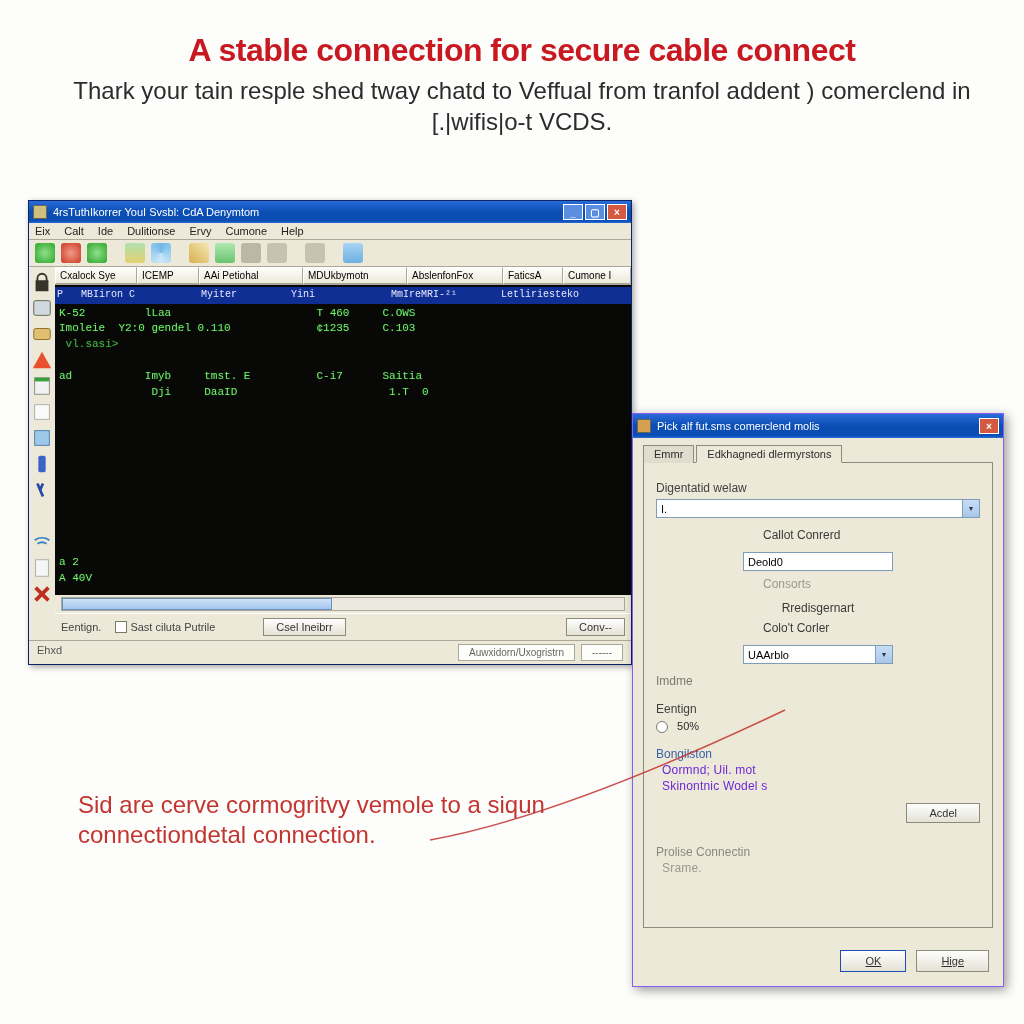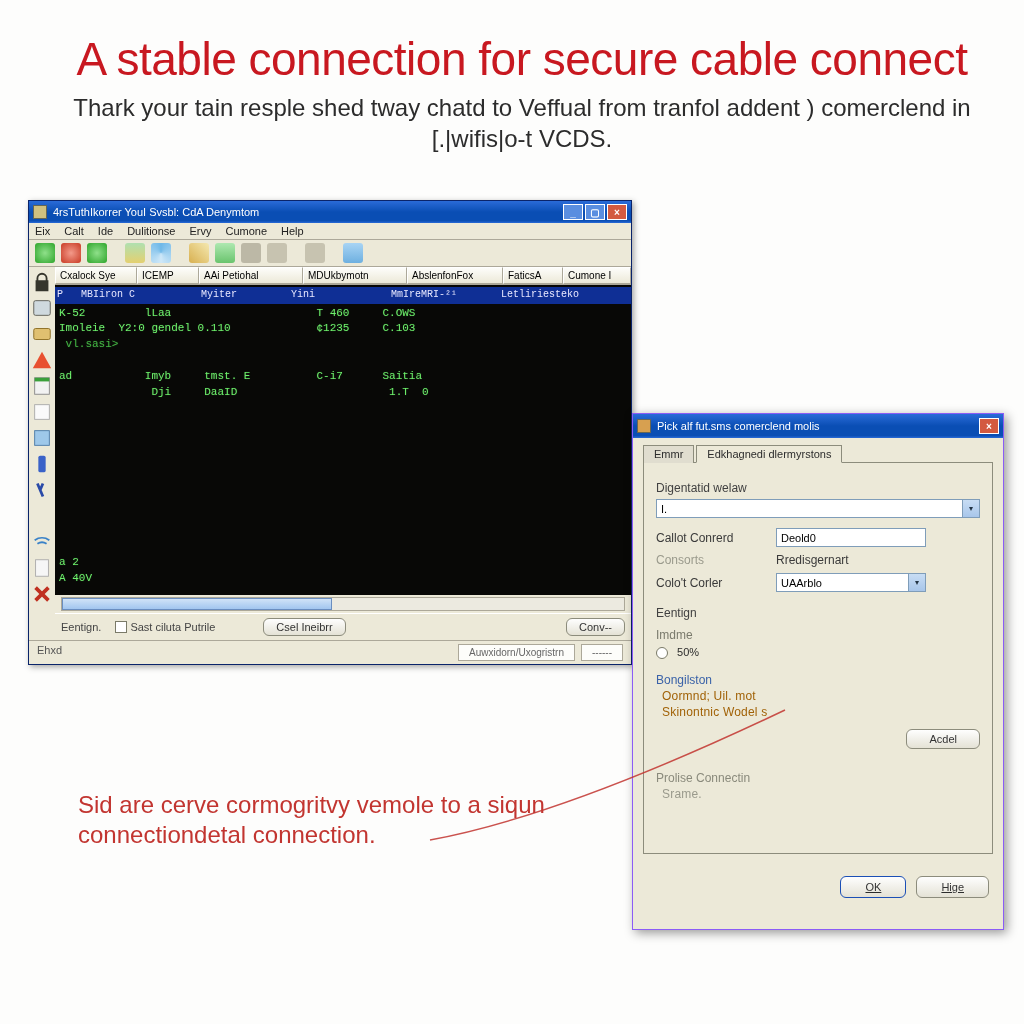--- a/index.html
+++ b/index.html
@@ -13,22 +13,22 @@
     overflow: hidden;
   }
 
   
   .headline {
     padding: 32px 50px 0 70px;
     text-align: center;
   }
   .headline h1 {
     color: #c81820;
-    font-size: 46px;
-    font-weight: normal;
+    font-size: 32px;
+    font-weight: bold;
     letter-spacing: -0.5px;
     margin-bottom: 6px;
   }
   .headline p {
     color: #2c2c2c;
     font-size: 24px;
     font-weight: 400;
     line-height: 1.3;
   }
 
@@ -165,21 +165,21 @@
   .cb {
     width:12px; height:12px; border:1px solid #7a7a68; background:#fff; display:inline-block; vertical-align:middle; margin-right:3px;
   }
   .lbl { color:#444; font-size:11px; }
   .btn {
     background: linear-gradient(#fefefe, #e4e2d5);
     border: 1px solid #8c8c7c;
     padding: 2px 12px;
     font-size: 11px;
     color: #333;
-    border-radius: 6px;
+    border-radius: 0;
   }
   .status-bot {
     background:#ece9d8;
     border-top:1px solid #aca899;
     font-size:11px;
     padding:3px 8px;
     display:flex;
     justify-content:space-between;
     color:#555;
   }
@@ -207,41 +207,41 @@
     padding:2px 10px; font-size:11px; background:#ece9d8;
     position:relative; top:1px;
   }
   .tab.active{ background:#ece9d8; border-bottom:1px solid #ece9d8; }
   .tab.back { background:#e0ddcf; }
   .tab-panel {
     border:1px solid #8c8c7c;
     padding:10px 12px 12px 12px;
     background:#ece9d8;
   }
-  .field { display:flex; align-items:center; margin:10px 0; gap:10px; }
+  .field { display:flex; align-items:center; margin:10px 0; gap:10px;flex-direction:column; }
   .field .flabel { width:110px; color:#3a3a3a; font-size:12px; }
   .field .flabel.gray { color:#9a9a8c; }
   .input {
     border:1px solid #7f9db9; background:#fff; height:19px; font-size:11px;
     padding:2px 4px;
   }
   .select { display:flex; }
   .select .input { border-right:none; }
   .select .dd {
     width:18px; border:1px solid #7f9db9; background:linear-gradient(#c8ddf4,#a8c6ea);
     display:flex; align-items:center; justify-content:center; font-size:8px; color:#234;
   }
   .radio {
     width:12px; height:12px; border:1px solid #7a7a68; border-radius:50%; background:#fff;
     display:inline-block; margin-right:6px; vertical-align:middle;
   }
   .group-label { font-size:12px; color:#414141; margin-top:8px; }
-  .group-sub { font-size:12px; color:#a16207; padding-left:6px; margin-top:2px; letter-spacing:.2px;}
+  .group-sub { font-size:12px; color:#6d28d9; padding-left:6px; margin-top:2px; letter-spacing:.2px;}
   .dlg-buttons {
-    display:flex; justify-content:flex-end; gap:10px; padding:12px 14px 31px 0;text-decoration:underline;
+    display:flex; justify-content:flex-end; gap:10px; padding:12px 14px 14px 0;text-decoration:underline;
   }
   .dlg-buttons .btn { padding:4px 24px; border:1px solid #1b4fb6; }
 
   
   .anno {
     position:absolute;
     top: 790px;
     left: 78px;
     width: 520px;
     color:#c23530;
@@ -439,23 +439,23 @@
       </div>
 
       <div class="field" style="margin-top:-4px;">
         <span class="flabel">Colo't Corler</span>
         <div class="select">
           <input class="input" style="width: 132px;" value="UAArblo">
           <div class="dd">▾</div>
         </div>
       </div>
 
+      <div class="group-label" style="color:#7a7a6c">Imdme</div>
+
       <div class="group-label" style="margin-top:14px">Eentign</div>
-
-      <div class="group-label" style="color:#7a7a6c">Imdme</div>
       <div style="margin-top:4px;">
         <span class="radio"></span>
         <span>50%</span>
       </div>
 
       <div class="group-label" style="color:#3a62a8; margin-top:14px;">Bongilston</div>
       <div class="group-sub">Oormnd; Uil. mot</div>
       <div class="group-sub">Skinontnic Wodel s</div>
 
       <div style="display:flex; justify-content:flex-end; margin-top:10px;">

